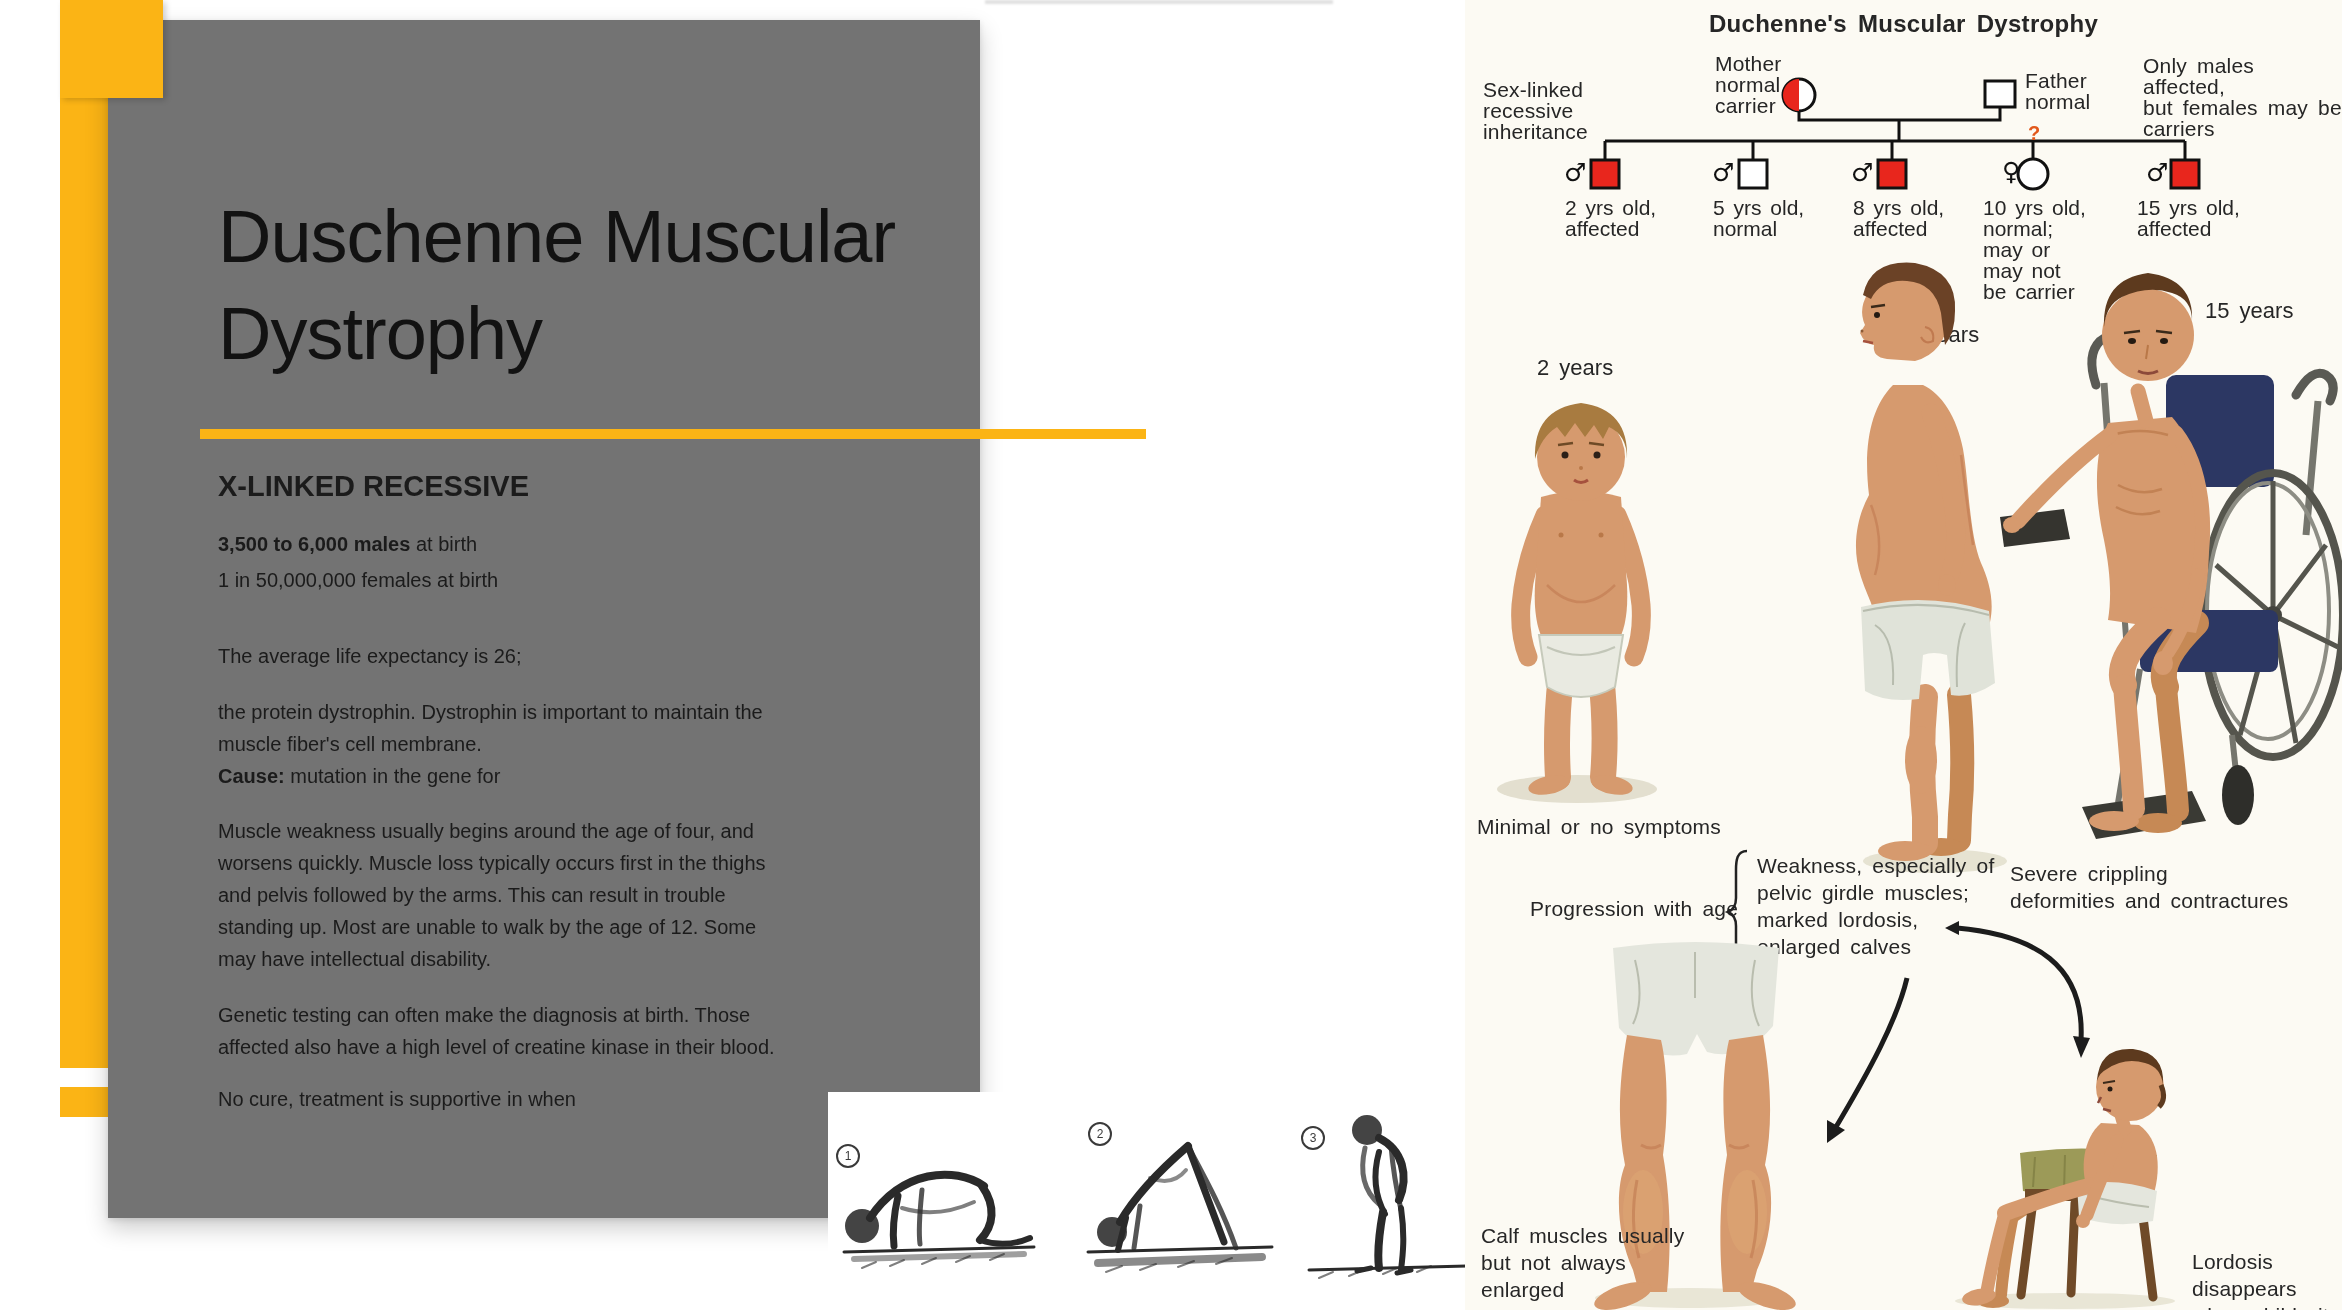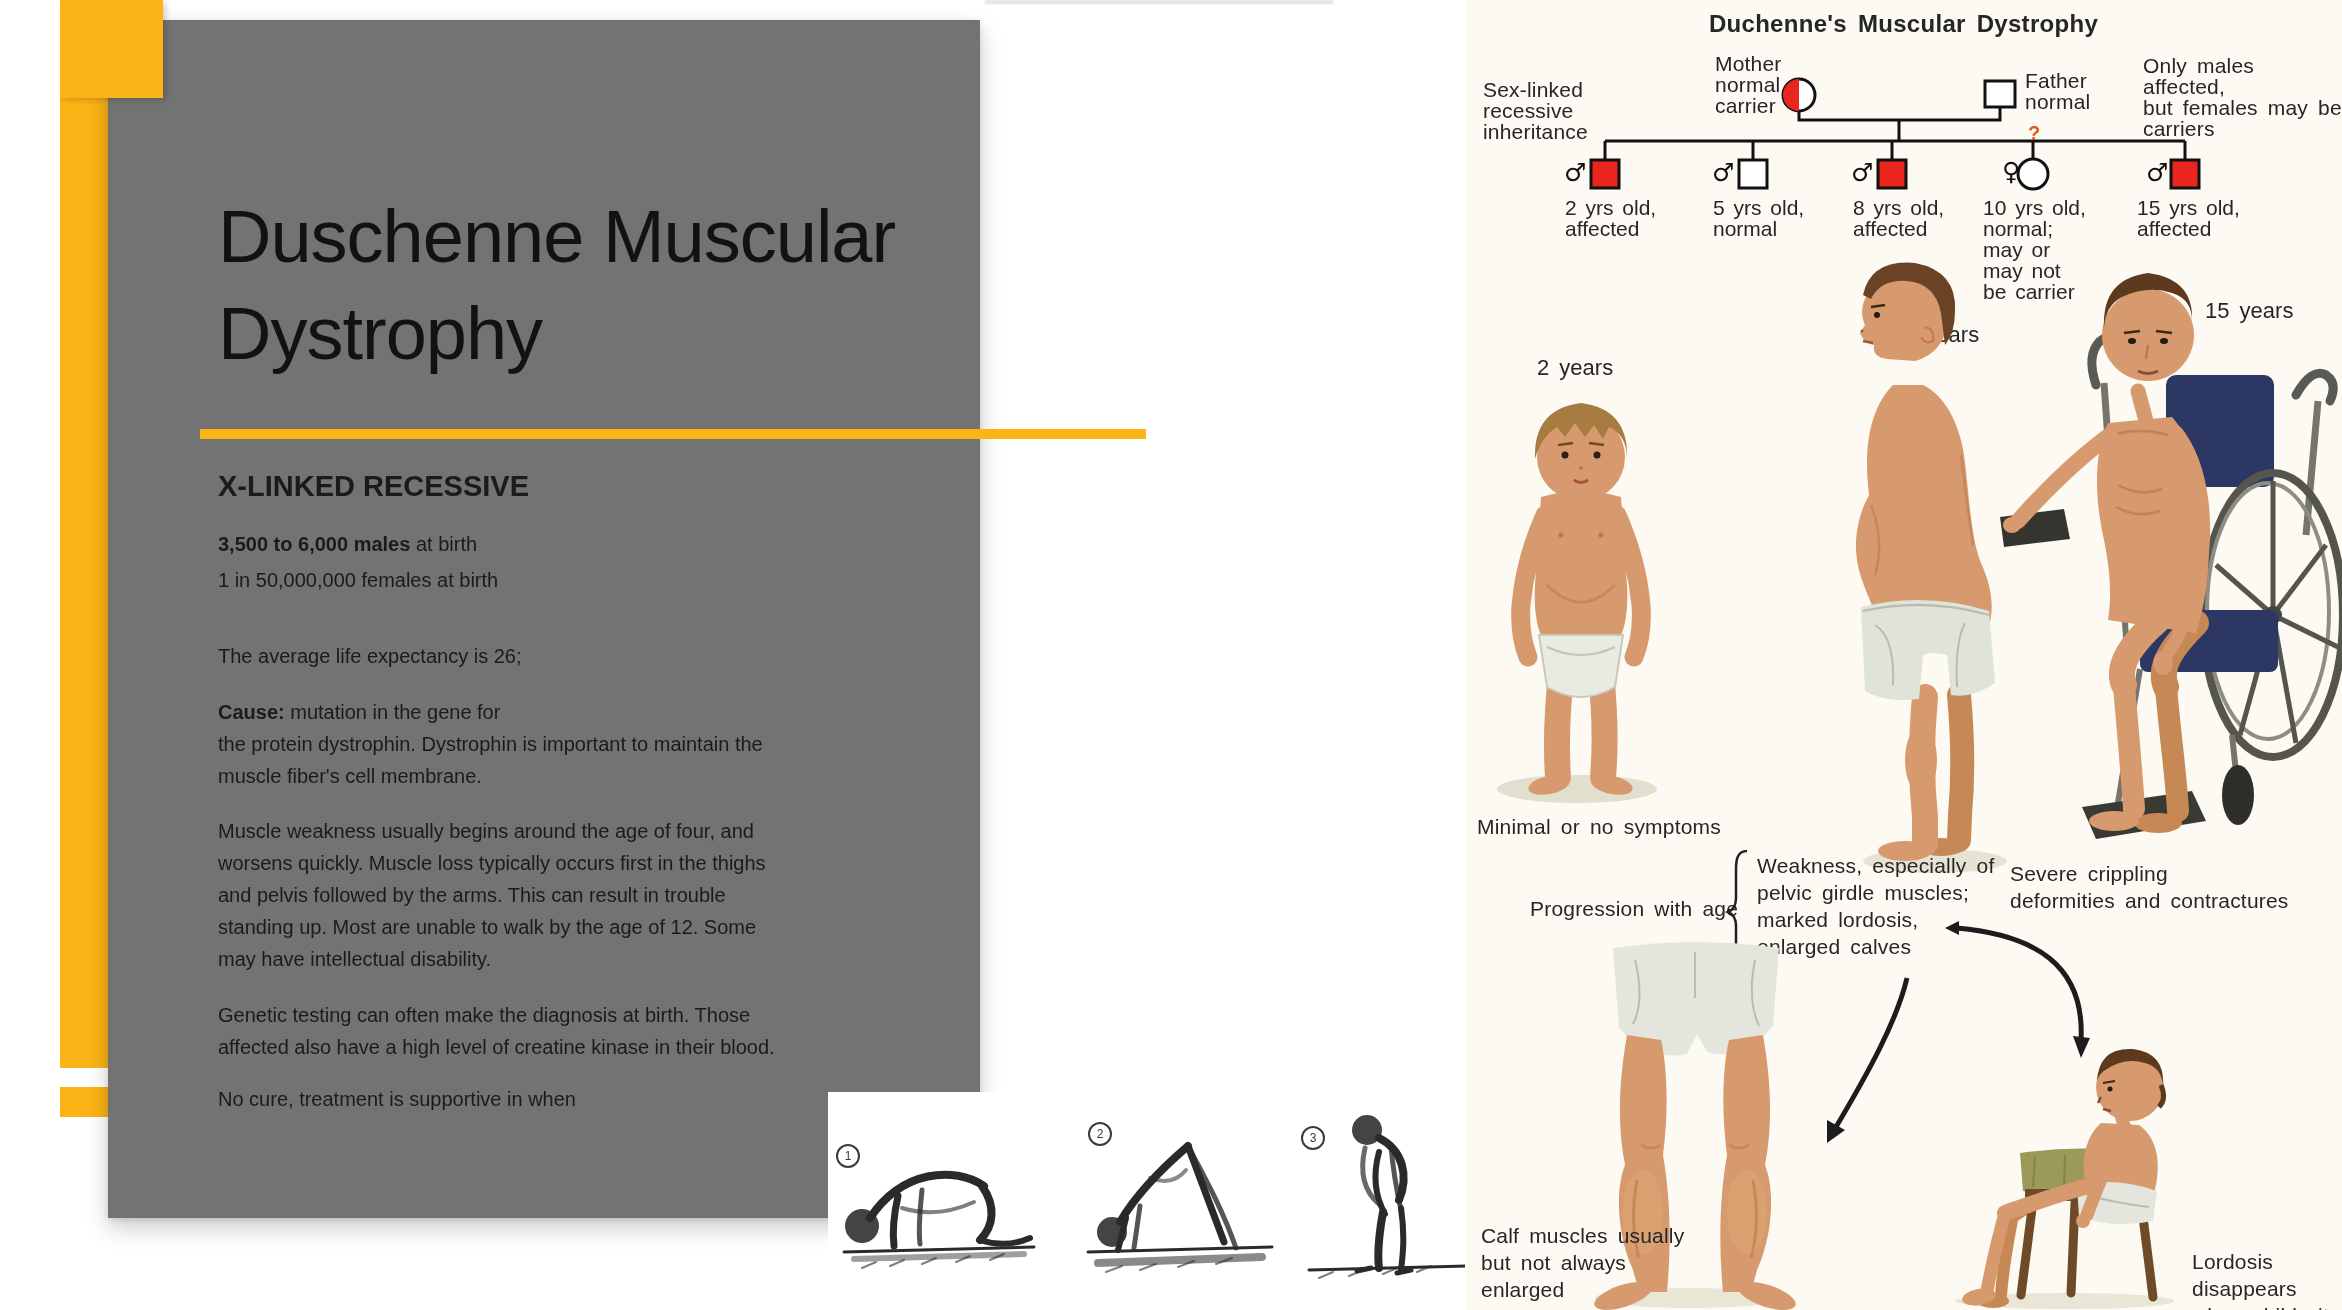--- a/index.html
+++ b/index.html
@@ -51,22 +51,22 @@
   <div class="abs bar" id="bar-square"></div>
   <div class="abs" id="top-shadow"></div>
 
   <div class="abs" id="card">
     <div id="slide-title">Duschenne Muscular<br>Dystrophy</div>
     <div class="body-par" id="heading">X-LINKED RECESSIVE</div>
     <div class="body-par" id="p-males"><span class="bold">3,500 to 6,000 males</span><span> at birth</span></div>
     <div class="body-par" id="p-females">1 in 50,000,000 females at birth</div>
     <div class="body-par" id="p-life">The average life expectancy is 26;</div>
     <div class="body-par" id="p-cause">
+      <div>the protein dystrophin. Dystrophin is important to maintain the<br>muscle fiber's cell membrane.</div>
       <div><span class="bold">Cause:</span><span> mutation in the gene for</span></div>
-      <div>the protein dystrophin. Dystrophin is important to maintain the<br>muscle fiber's cell membrane.</div>
     </div>
     <div class="body-par" id="p-weak">Muscle weakness usually begins around the age of four, and<br>worsens quickly. Muscle loss typically occurs first in the thighs<br>and pelvis followed by the arms. This can result in trouble<br>standing up. Most are unable to walk by the age of 12. Some<br>may have intellectual disability.</div>
     <div class="body-par" id="p-genetic">Genetic testing can often make the diagnosis at birth. Those<br>affected also have a high level of creatine kinase in their blood.</div>
     <div class="body-par" id="p-cure">No cure, treatment is supportive in when</div>
   </div>
 
   <div class="abs bar" id="bar-wide"></div>
   <div class="abs" id="divider"></div>
 
   <div class="abs" id="gower">

